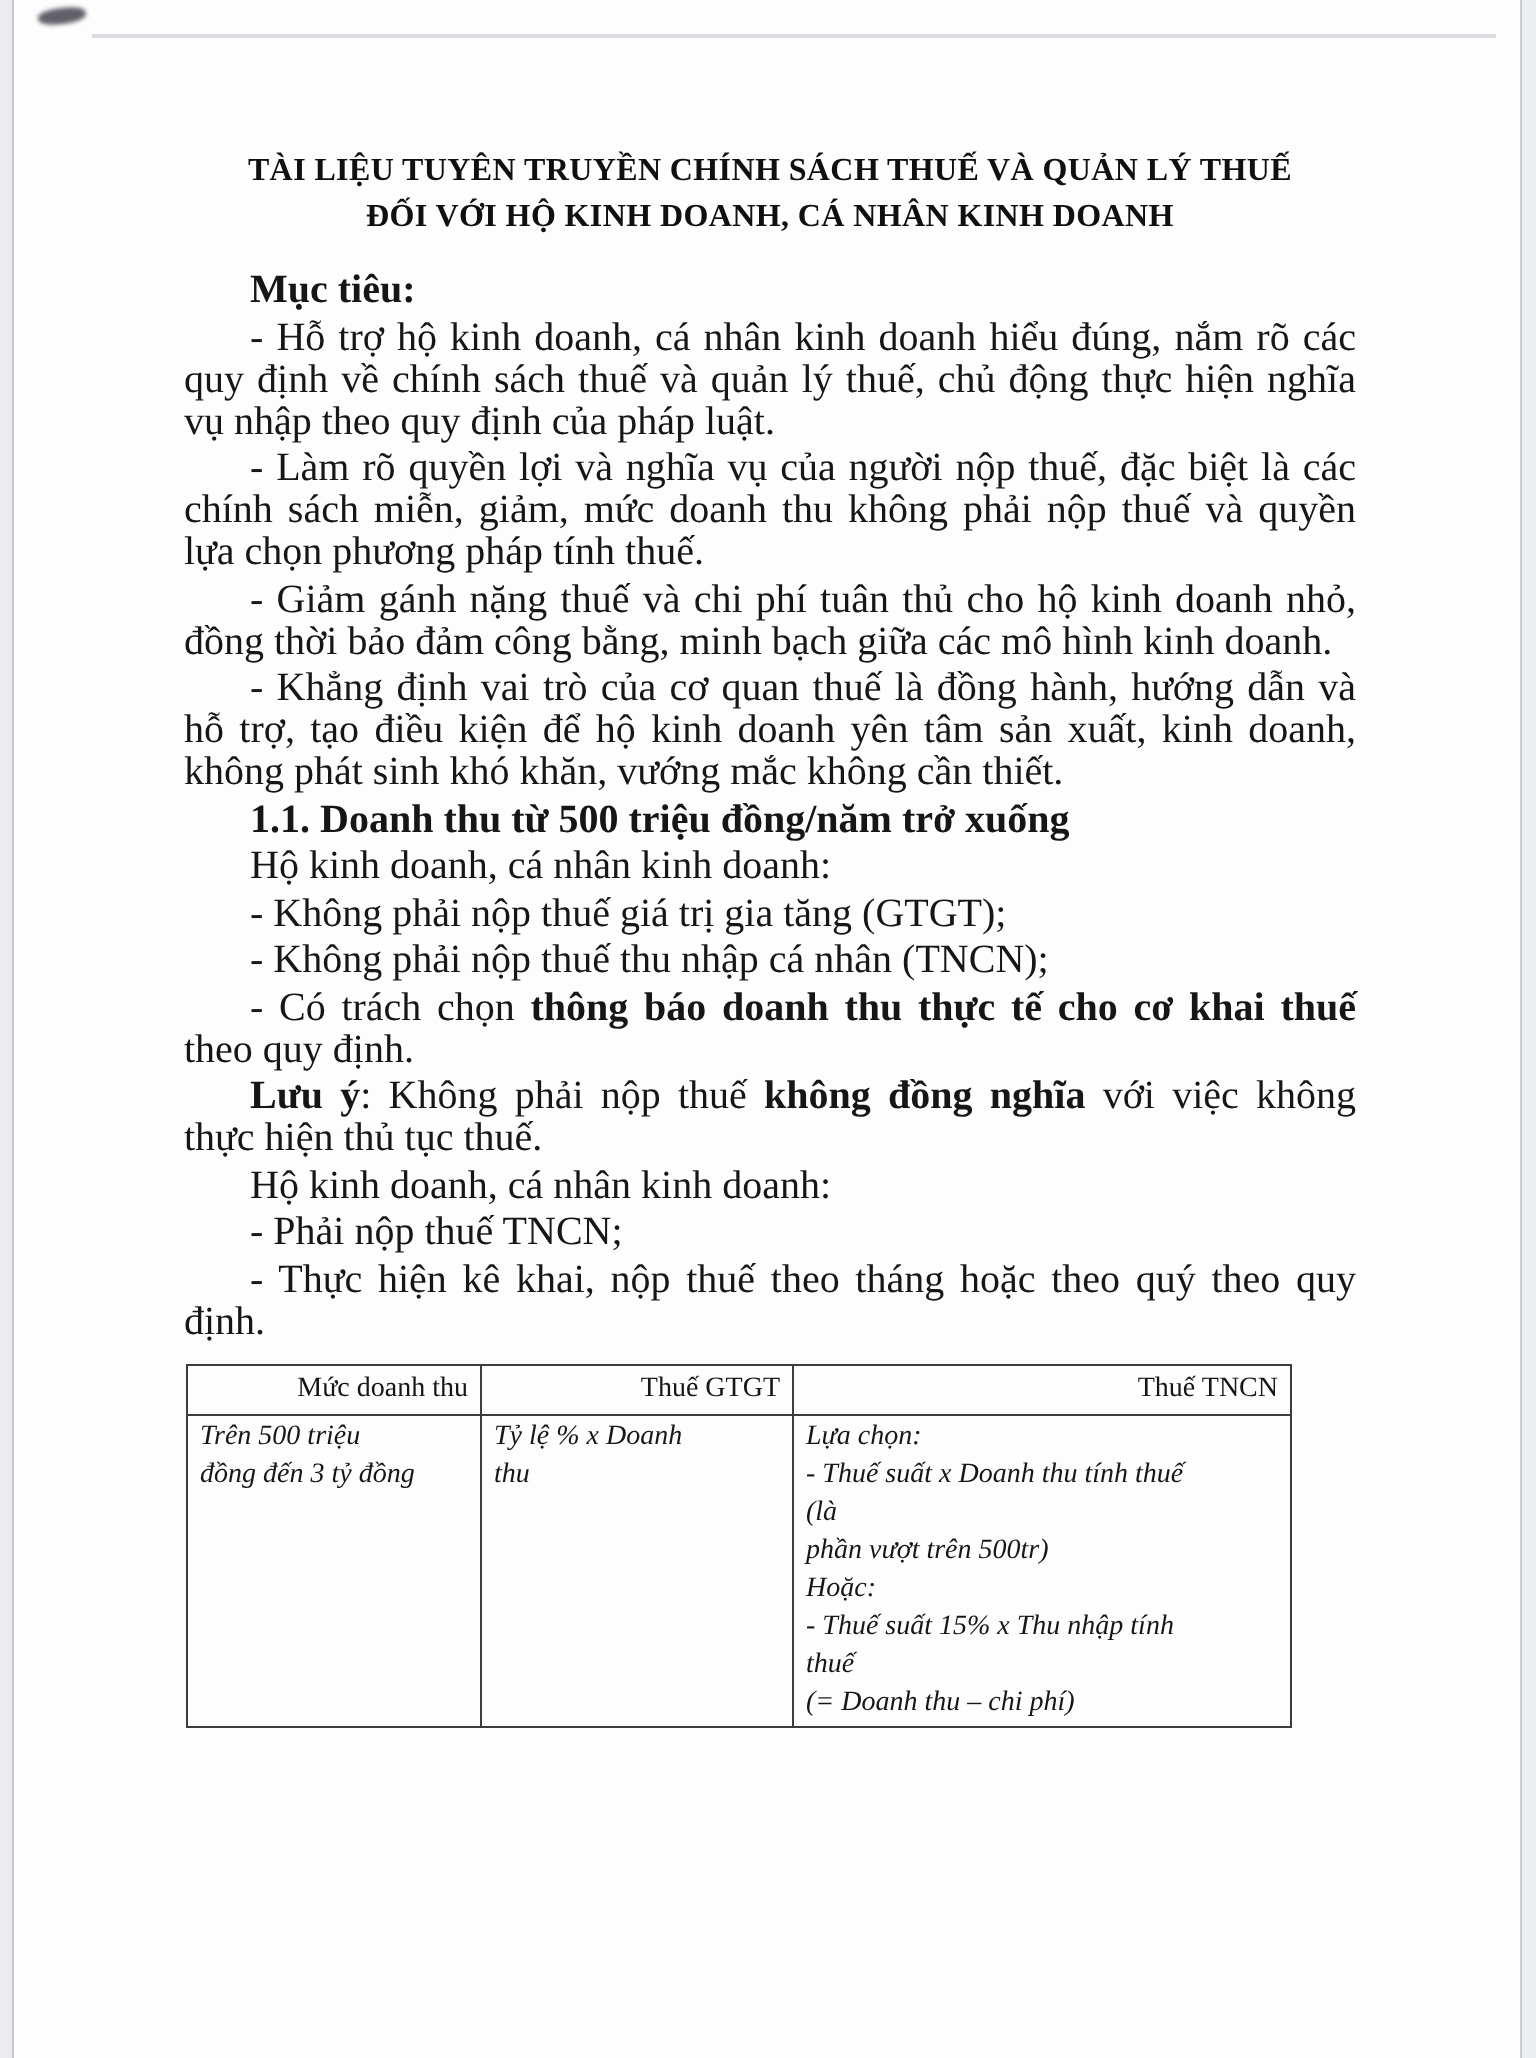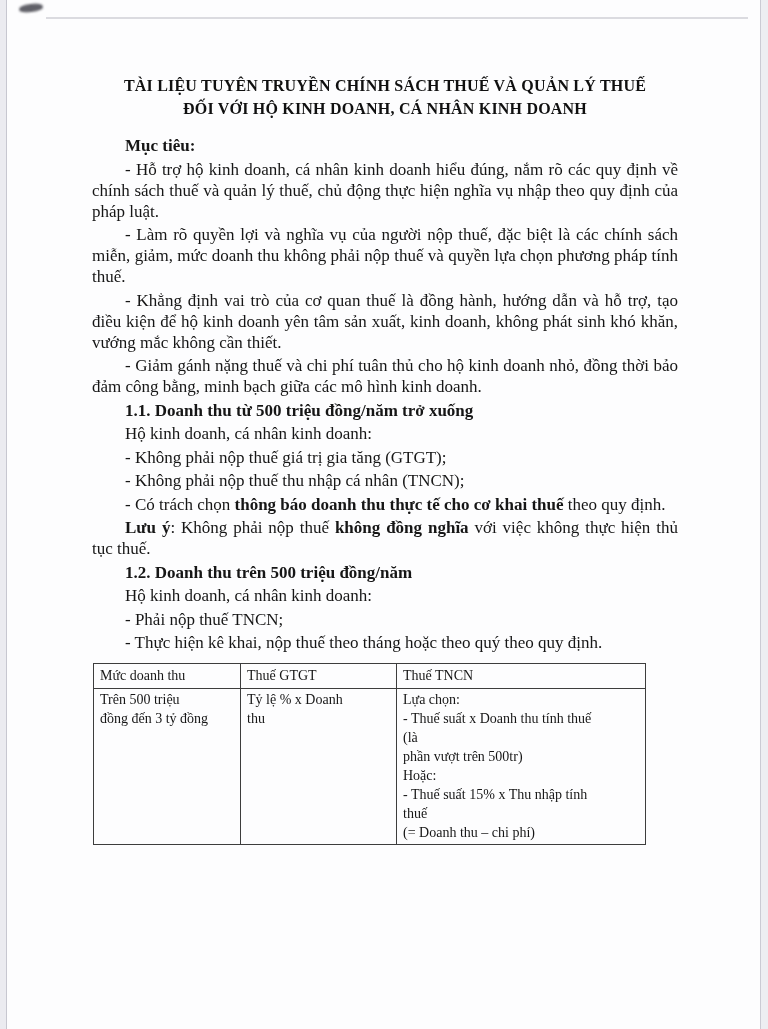--- a/index.html
+++ b/index.html
@@ -38,76 +38,75 @@
     text-align: center; font-weight: bold;
     font-size: 16px; line-height: 23px;
     letter-spacing: .2px;
     margin-bottom: 15px;
     color: #101010;
   }
   .para {
     margin: 2.5px 0;
     text-indent: 33px;
     text-align: justify;
-    font-size: 17px;
+    font-size: 20px;
     line-height: 21px;
   }
   .bold { font-weight: bold; }
   table.tax {
     border-collapse: collapse;
     margin-top: 10px;
     margin-left: 1px;
     width: 552px;
     table-layout: fixed;
     font-size: 14px;
   }
   table.tax th, table.tax td {
     border: 1px solid #3d3d3d;
     vertical-align: top;
     padding: 1px 6px 2px 6px;
     text-align: left;
     font-weight: normal;
   }
-  table.tax th { height: 21px; line-height: 21px; }
+  table.tax th { height: 21px; line-height: 21px; text-align: right; }
   table.tax td { line-height: 19px; }
-  .cell-line { white-space: nowrap; overflow: visible; }
+  .cell-line { white-space: nowrap; overflow: visible; font-style: italic; }
 </style>
 </head>
 <body>
 
 <div class="edge-left"></div>
 <div class="edge-right"></div>
 <div class="edge-top-line"></div>
 <div class="corner-smudge"></div>
 
 <div class="doc">
 
   <div class="title">
     <div>TÀI LIỆU TUYÊN TRUYỀN CHÍNH SÁCH THUẾ VÀ QUẢN LÝ THUẾ</div>
     <div>ĐỐI VỚI HỘ KINH DOANH, CÁ NHÂN KINH DOANH</div>
   </div>
 
   <p class="para bold">Mục tiêu:</p>
 
   <p class="para">- Hỗ trợ hộ kinh doanh, cá nhân kinh doanh hiểu đúng, nắm rõ các quy định về chính sách thuế và quản lý thuế, chủ động thực hiện nghĩa vụ nhập theo quy định của pháp luật.</p>
   <p class="para">- Làm rõ quyền lợi và nghĩa vụ của người nộp thuế, đặc biệt là các chính sách miễn, giảm, mức doanh thu không phải nộp thuế và quyền lựa chọn phương pháp tính thuế.</p>
+  <p class="para">- Giảm gánh nặng thuế và chi phí tuân thủ cho hộ kinh doanh nhỏ, đồng thời bảo đảm công bằng, minh bạch giữa các mô hình kinh doanh.</p>
   <p class="para">- Khẳng định vai trò của cơ quan thuế là đồng hành, hướng dẫn và hỗ trợ, tạo điều kiện để hộ kinh doanh yên tâm sản xuất, kinh doanh, không phát sinh khó khăn, vướng mắc không cần thiết.</p>
-  <p class="para">- Giảm gánh nặng thuế và chi phí tuân thủ cho hộ kinh doanh nhỏ, đồng thời bảo đảm công bằng, minh bạch giữa các mô hình kinh doanh.</p>
 
   <p class="para bold">1.1. Doanh thu từ 500 triệu đồng/năm trở xuống</p>
 
   <p class="para">Hộ kinh doanh, cá nhân kinh doanh:</p>
   <p class="para">- Không phải nộp thuế giá trị gia tăng (GTGT);</p>
   <p class="para">- Không phải nộp thuế thu nhập cá nhân (TNCN);</p>
 
   <p class="para"><span>- Có trách chọn </span><b>thông báo doanh thu thực tế cho cơ khai thuế</b><span> theo quy định.</span></p>
 
   <p class="para"><b>Lưu ý</b><span>: Không phải nộp thuế </span><b>không đồng nghĩa</b><span> với việc không thực hiện thủ tục thuế.</span></p>
 
-  <p class="para bold">1.2. Doanh thu trên 500 triệu đồng/năm</p>
   <p class="para">Hộ kinh doanh, cá nhân kinh doanh:</p>
   <p class="para">- Phải nộp thuế TNCN;</p>
   <p class="para">- Thực hiện kê khai, nộp thuế theo tháng hoặc theo quý theo quy định.</p>
 
   <table class="tax">
     <colgroup>
       <col style="width:147px">
       <col style="width:156px">
       <col style="width:249px">
     </colgroup>

